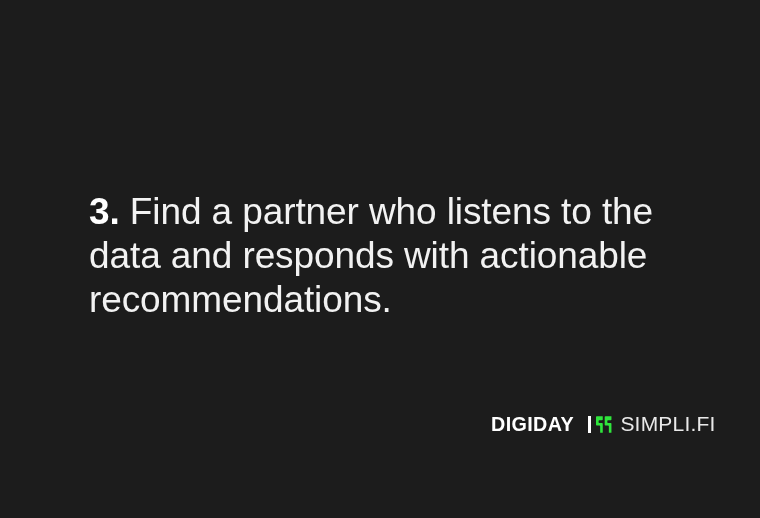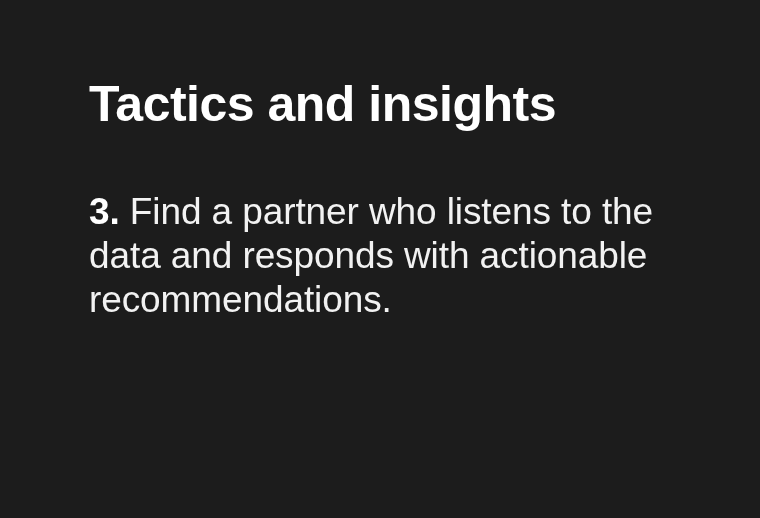--- a/index.html
+++ b/index.html
@@ -99,20 +99,30 @@
     line-height: 22px;
     margin-left: 6px;
     white-space: nowrap;
   }
 </style>
 </head>
 <body>
 
 <div class="slide">
 
-  <h1 class="slide-title">Tactics and insights</h1>
 
   <div class="body-block">
     <p class="body-text"><span class="body-index">3.</span><span> Find a partner who listens to the data and responds with actionable recommendations.</span></p>
   </div>
 
+  <div class="logo-lockup">
+    <span class="logo-digiday">DIGIDAY</span>
+    <span class="logo-divider"></span>
+    <svg class="logo-mark" viewBox="0 0 38 38" aria-hidden="true">
+      <g fill="#2fe63c">
+        <path d="M15.5 2.5 L15.5 9.0 Q15.5 10.4 14.1 10.4 L8.6 10.4 Q7.2 10.4 7.2 11.8 L7.2 14.6 Q7.2 16.0 8.6 16.0 L14.1 16.0 Q15.5 16.0 15.5 17.4 L15.5 35.5 L10.3 35.5 L10.3 22.4 Q10.3 21.0 8.9 21.0 L3.4 21.0 Q2.0 21.0 2.0 19.6 L2.0 4.0 Q2.0 2.5 3.4 2.5 Z"></path>
+        <path d="M32.9 2.5 L32.9 9.0 Q32.9 10.4 31.5 10.4 L26.0 10.4 Q24.6 10.4 24.6 11.8 L24.6 14.6 Q24.6 16.0 26.0 16.0 L31.5 16.0 Q32.9 16.0 32.9 17.4 L32.9 35.5 L27.7 35.5 L27.7 22.4 Q27.7 21.0 26.3 21.0 L20.8 21.0 Q19.4 21.0 19.4 19.6 L19.4 4.0 Q19.4 2.5 20.8 2.5 Z"></path>
+      </g>
+    </svg>
+    <span class="logo-simplifi">SIMPLI.FI</span>
+  </div>
 
 </div>
 
 </body></html>

